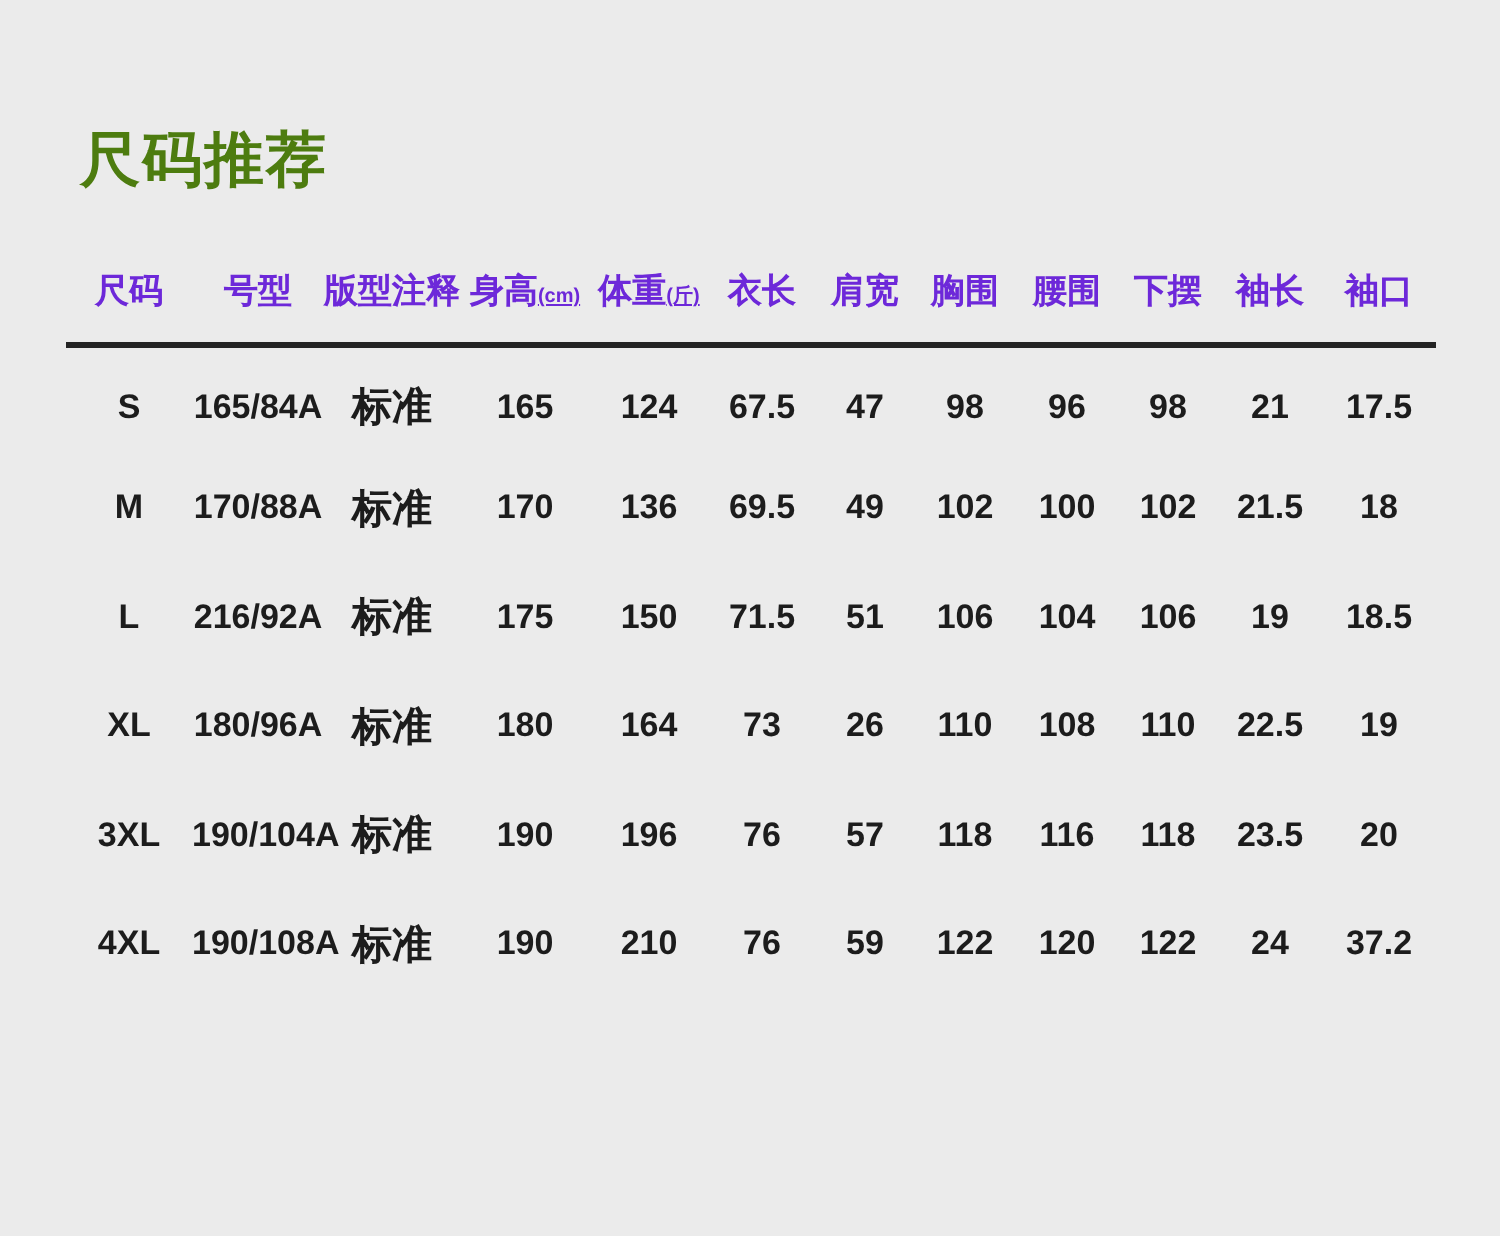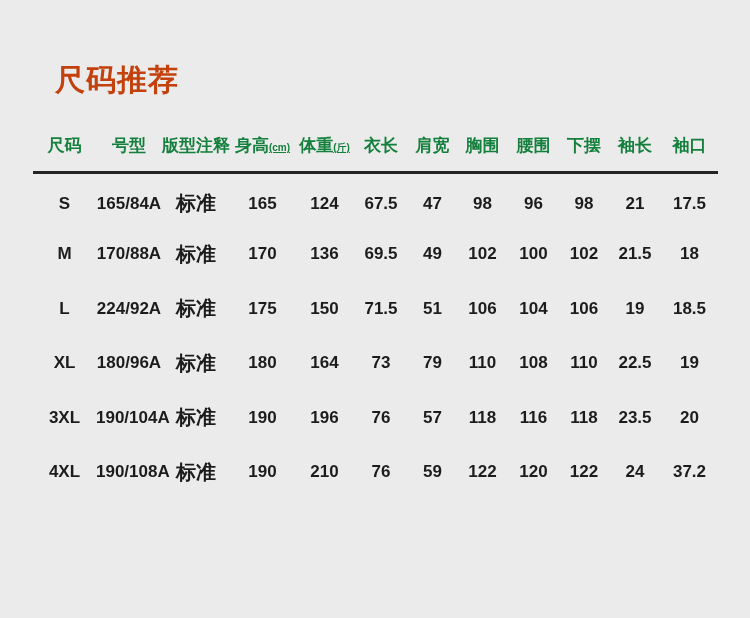--- a/index.html
+++ b/index.html
@@ -16,38 +16,37 @@
     height: 618px;
     position: relative;
   }
   .page-title {
     position: absolute;
     left: 40px;
     top: 60px;
     font-size: 30px;
     font-weight: 800;
     letter-spacing: 1px;
-    color: #c2410c;
-    margin-left: 15px;
+    color: #4d7c0f;
   }
   table.size-table {
     position: absolute;
     left: 33px;
     top: 128px;
     width: 685px;
     border-collapse: collapse;
     table-layout: fixed;
   }
   thead th {
     font-size: 17px;
     font-weight: 700;
     text-align: center;
     padding: 6px 0 14px 0;
     border-bottom: 3px solid #242424;
-    color: #15803d;
+    color: #6d28d9;
     white-space: nowrap;
     margin-top: 28px;
   }
   thead th .unit {
     font-size: 10px;
     font-weight: 700;
     letter-spacing: 0;
     text-decoration: underline;
   }
   tbody td {
@@ -136,40 +135,40 @@
           <td>69.5</td>
           <td>49</td>
           <td>102</td>
           <td>100</td>
           <td>102</td>
           <td>21.5</td>
           <td>18</td>
         </tr>
         <tr>
           <td>L</td>
-          <td>224/92A</td>
+          <td>216/92A</td>
           <td>标准</td>
           <td>175</td>
           <td>150</td>
           <td>71.5</td>
           <td>51</td>
           <td>106</td>
           <td>104</td>
           <td>106</td>
           <td>19</td>
           <td>18.5</td>
         </tr>
         <tr>
           <td>XL</td>
           <td>180/96A</td>
           <td>标准</td>
           <td>180</td>
           <td>164</td>
           <td>73</td>
-          <td>79</td>
+          <td>26</td>
           <td>110</td>
           <td>108</td>
           <td>110</td>
           <td>22.5</td>
           <td>19</td>
         </tr>
         <tr>
           <td>3XL</td>
           <td>190/104A</td>
           <td>标准</td>

